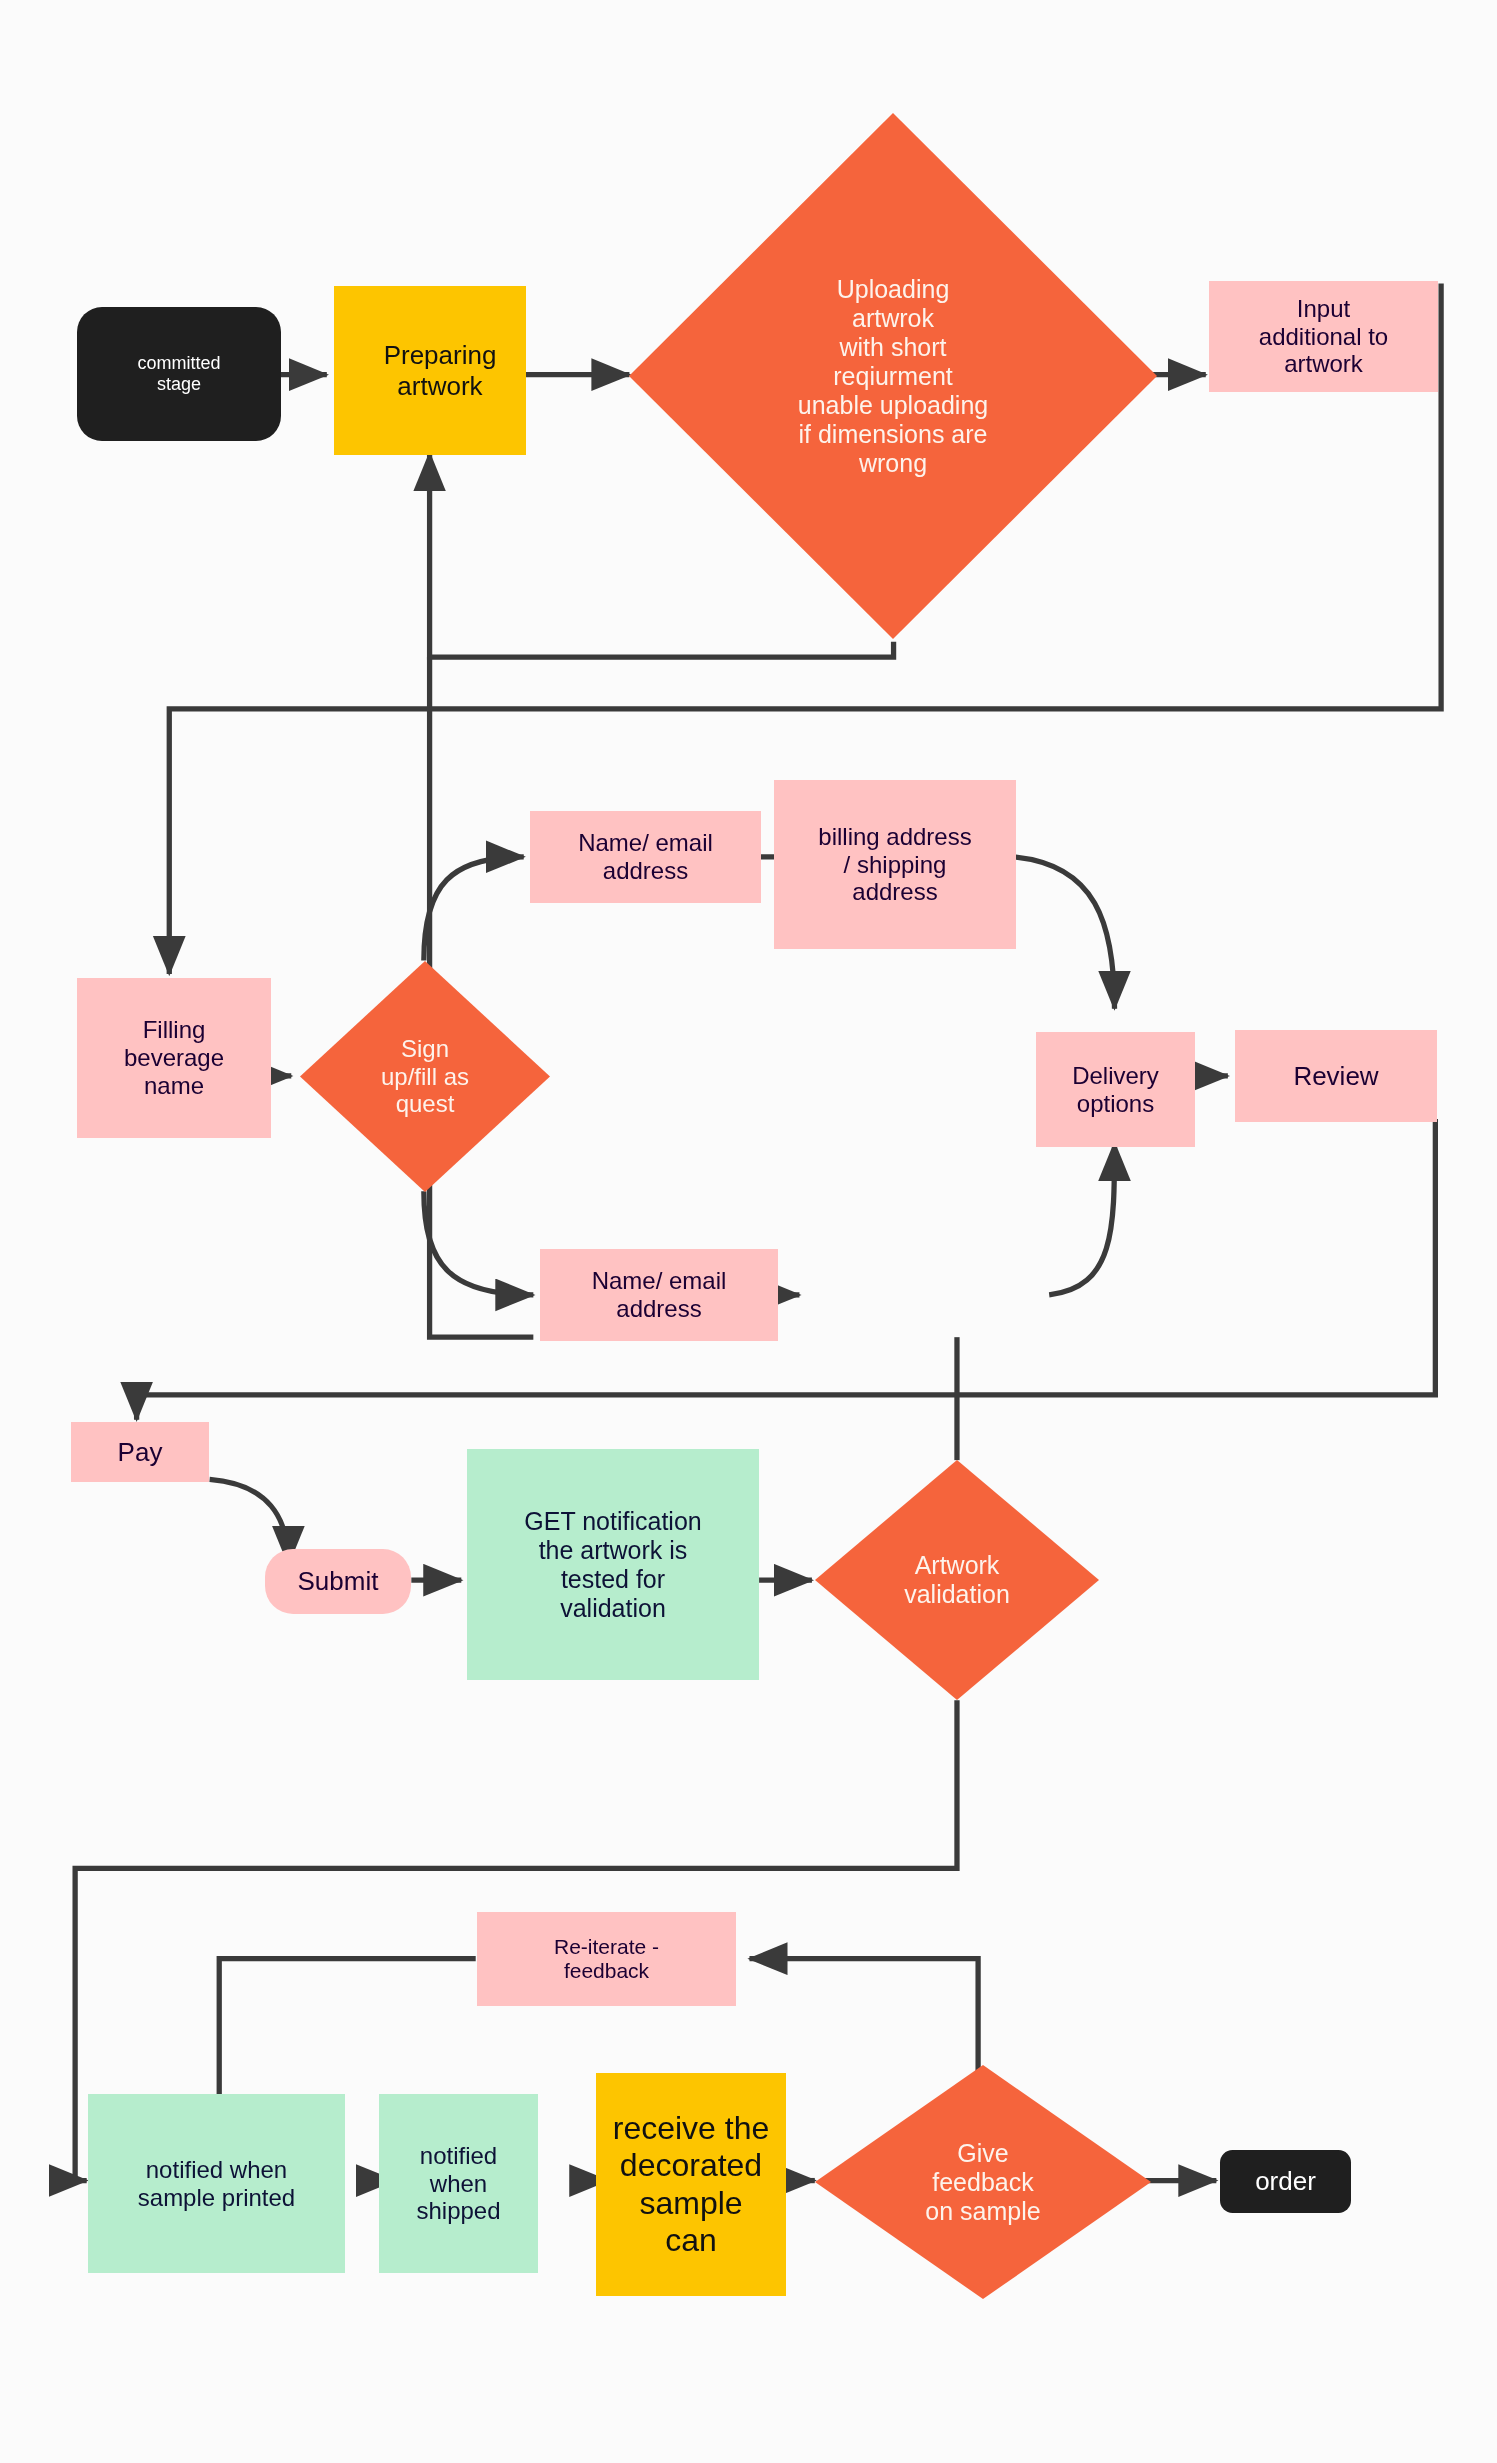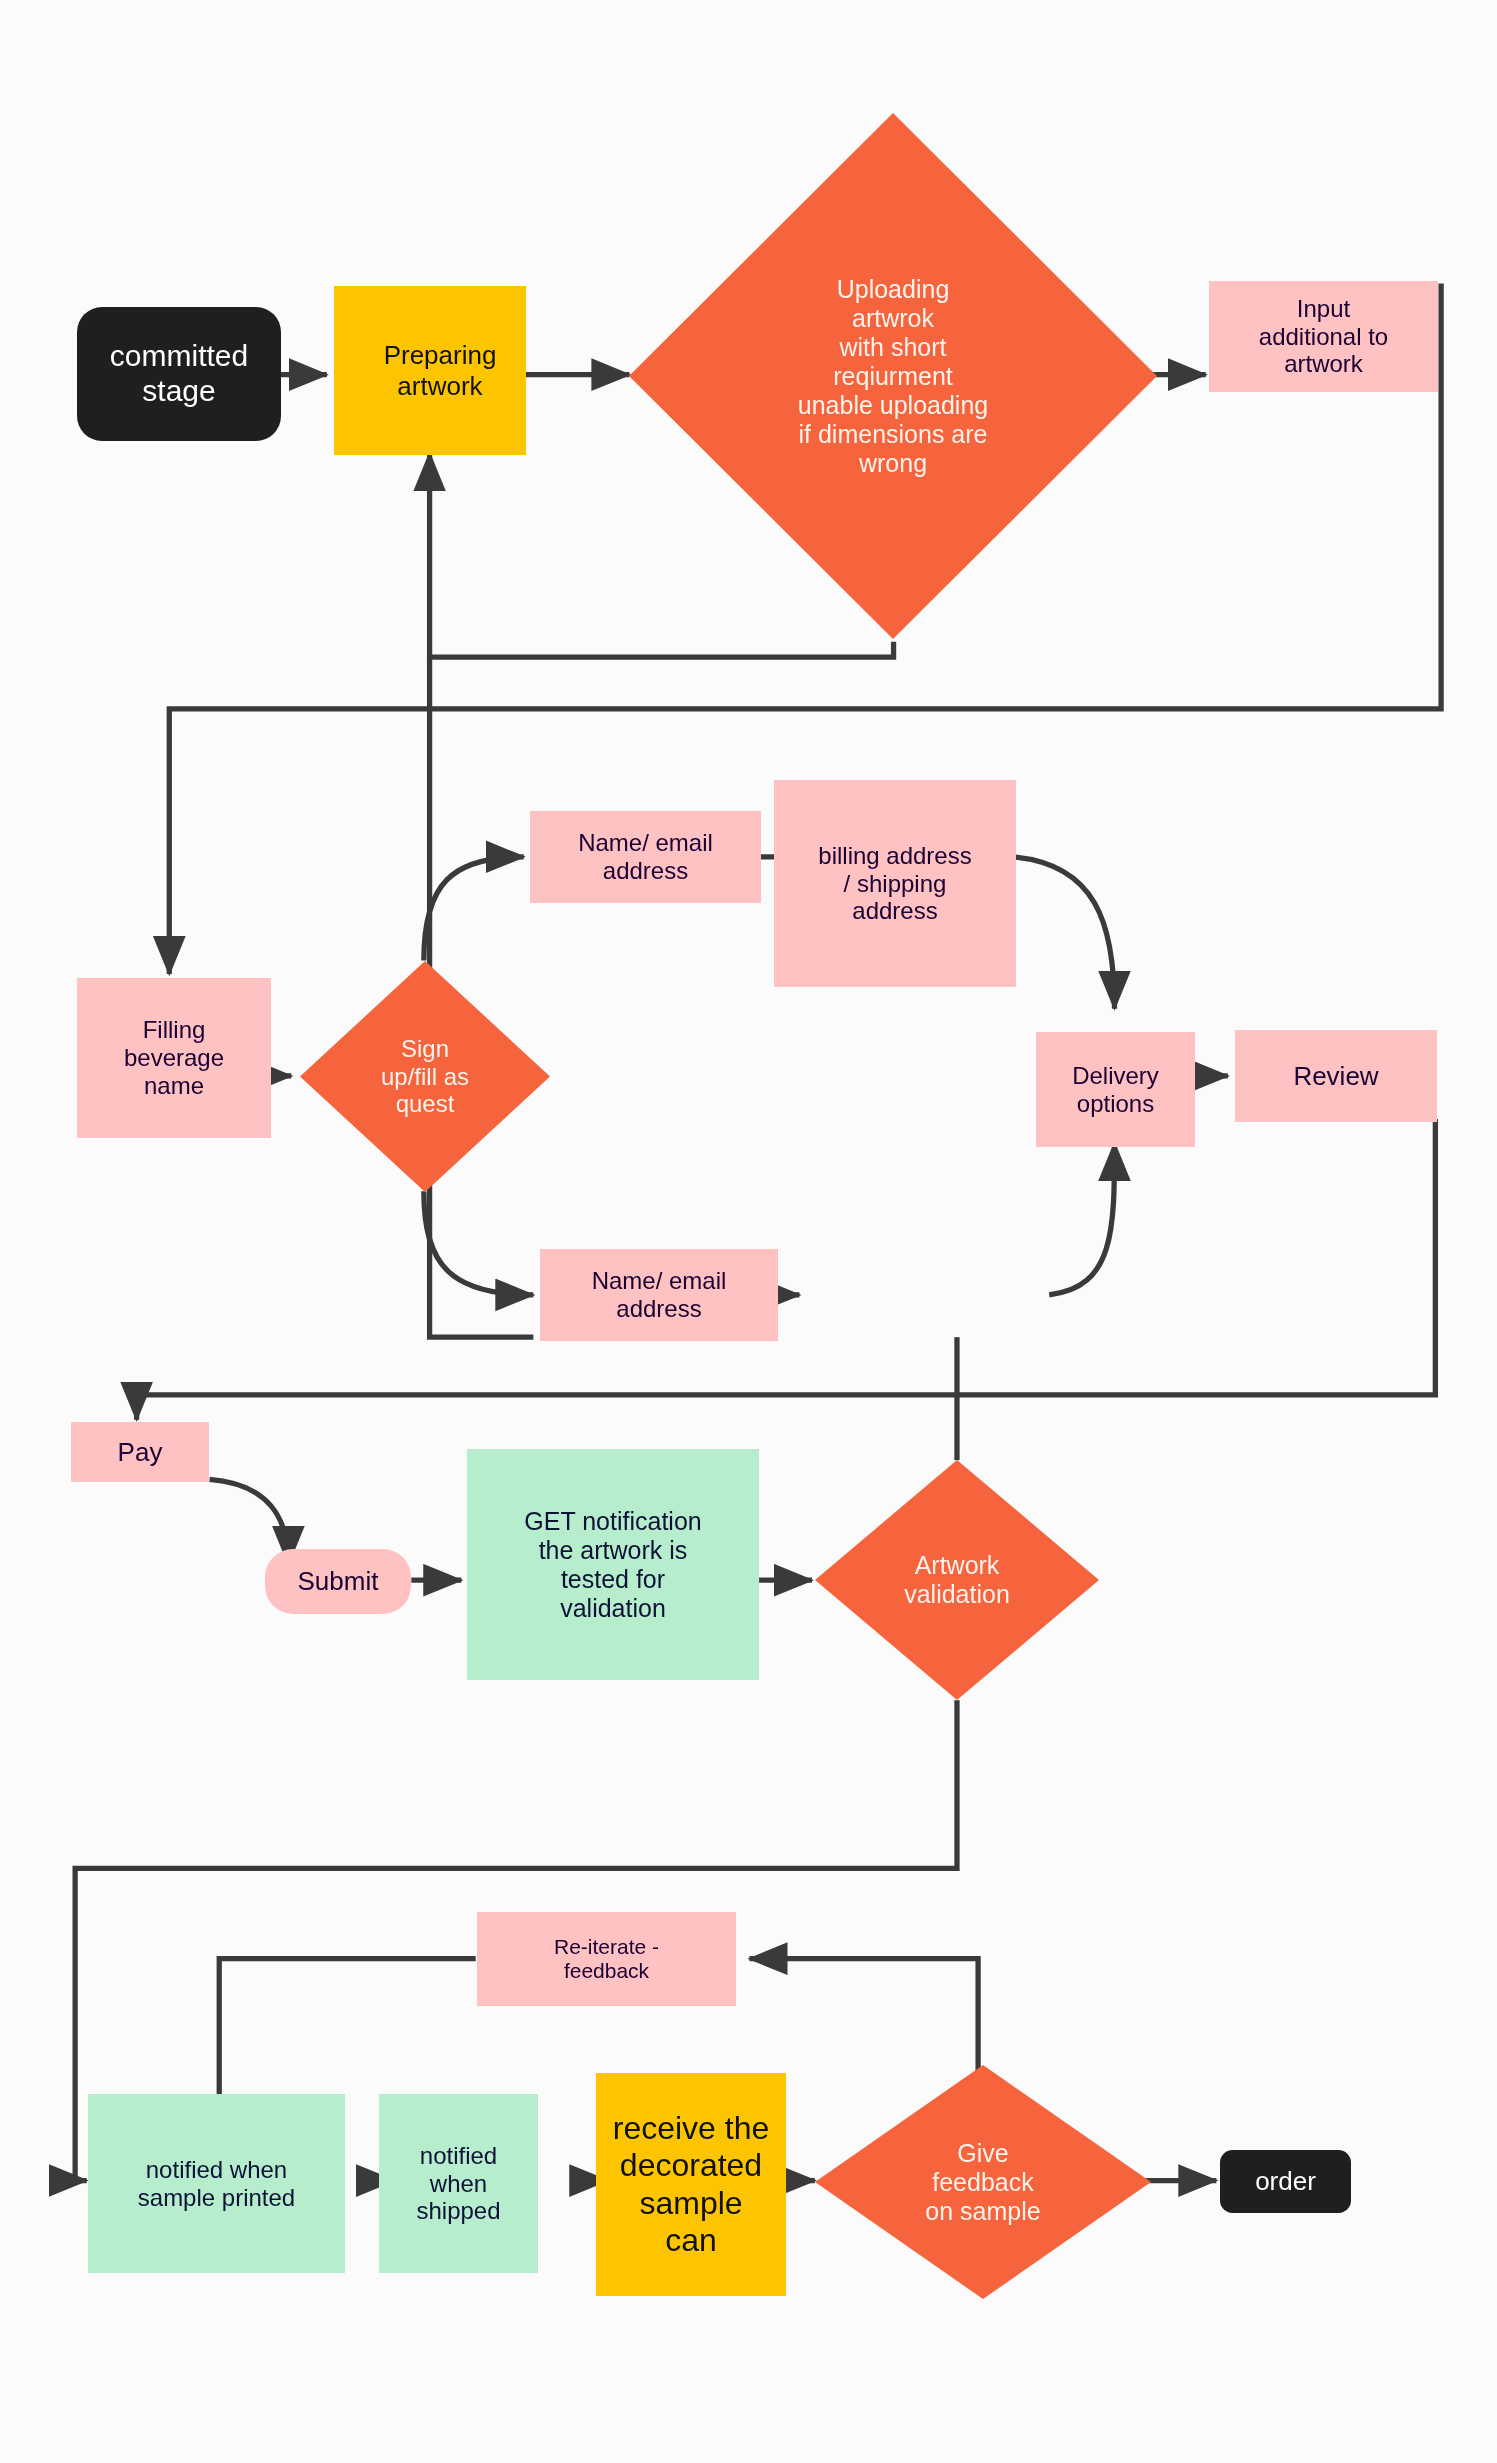--- a/index.html
+++ b/index.html
@@ -113,21 +113,21 @@
 
       <path d="M495,2039 L228,2039 L228,2262" marker-end="url(#arrow)"></path>
 
       <path d="M380,2270 L410,2270" marker-end="url(#arrow)"></path>
       <path d="M608,2270 L632,2270" marker-end="url(#arrow)"></path>
       <path d="M818,2270 L848,2270" marker-end="url(#arrow)"></path>
       <path d="M1190,2270 L1266,2270" marker-end="url(#arrow)"></path>
     </g>
   </svg>
 
-  <div class="node n-dark" style="left:77px; top:307px; width:204px; height:134px; font-size:30px;">
+  <div class="node n-dark" style="left:77px; top:307px; width:204px; height:134px; font-size:18px;">
     <span>committed
 stage</span>
   </div>
 
   <div class="node n-yellow" style="left:334px; top:286px; width:192px; height:169px; font-size:26px;padding-left:20px;">
     <span>Preparing
 artwork</span>
   </div>
 
   <div class="node n-diamond-wrap" style="left:629px; top:113px; width:528px; height:526px; font-size:25px;">
@@ -158,21 +158,21 @@
     <span class="dia-label">Sign
 up/fill as
 quest</span>
   </div>
 
   <div class="node n-rect" style="left:530px; top:811px; width:231px; height:92px; font-size:24px;">
     <span>Name/ email
 address</span>
   </div>
 
-  <div class="node n-rect" style="left:774px; top:780px; width:242px; height:207px; font-size:24px;">
+  <div class="node n-rect" style="left:774px; top:780px; width:242px; height:169px; font-size:24px;">
     <span>billing address
 / shipping
 address</span>
   </div>
 
   <div class="node n-rect" style="left:540px; top:1249px; width:238px; height:92px; font-size:24px;">
     <span>Name/ email
 address</span>
   </div>
 

